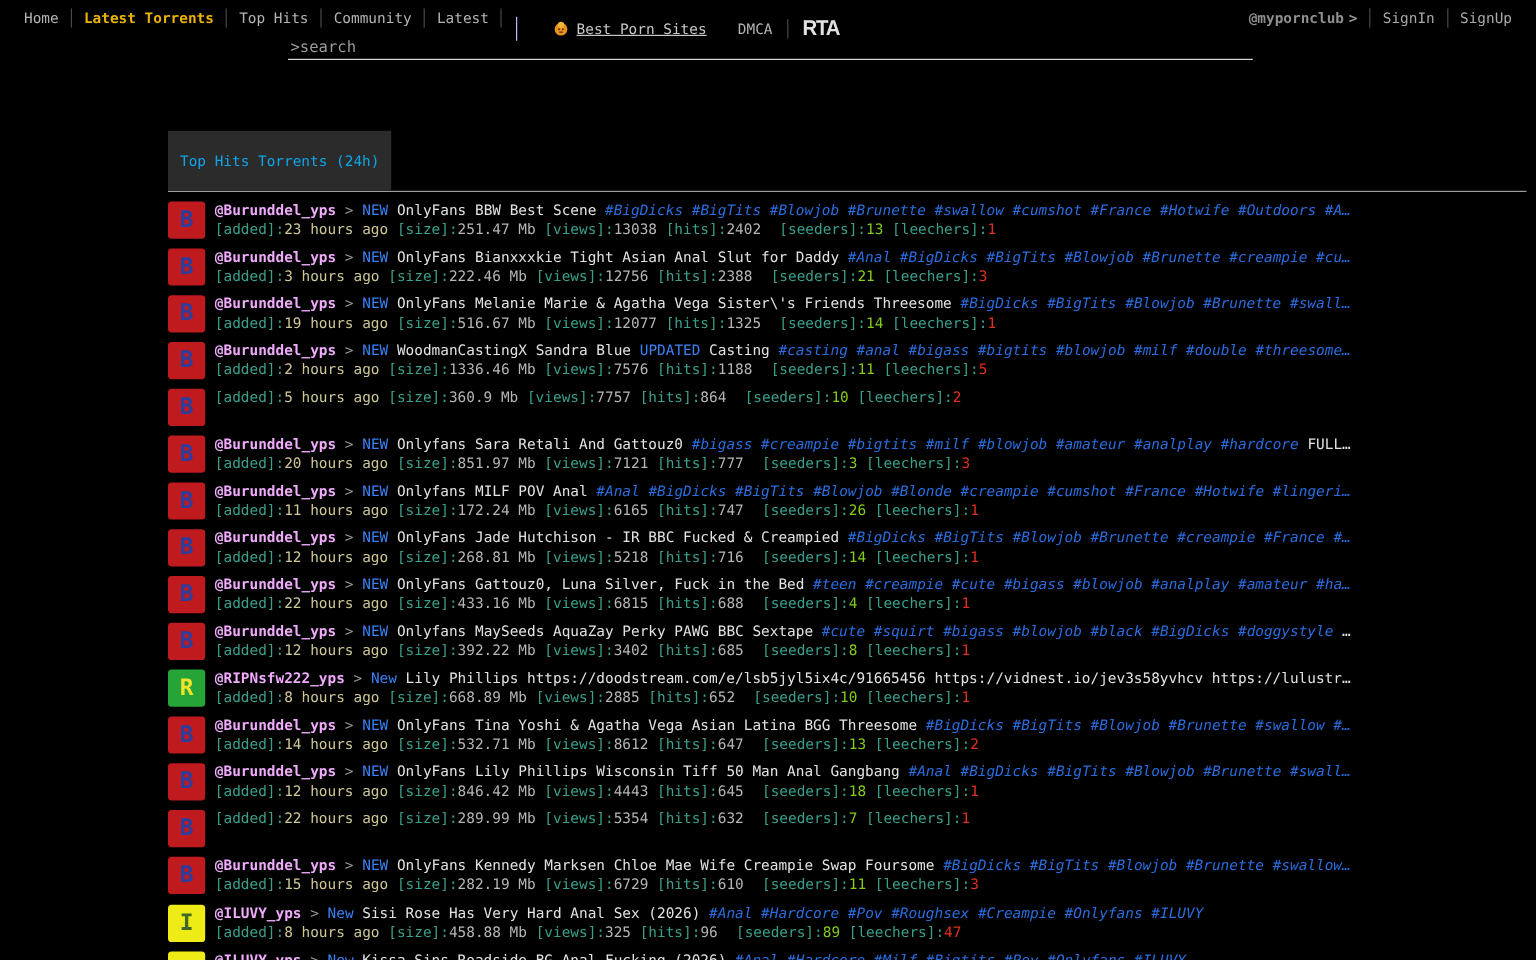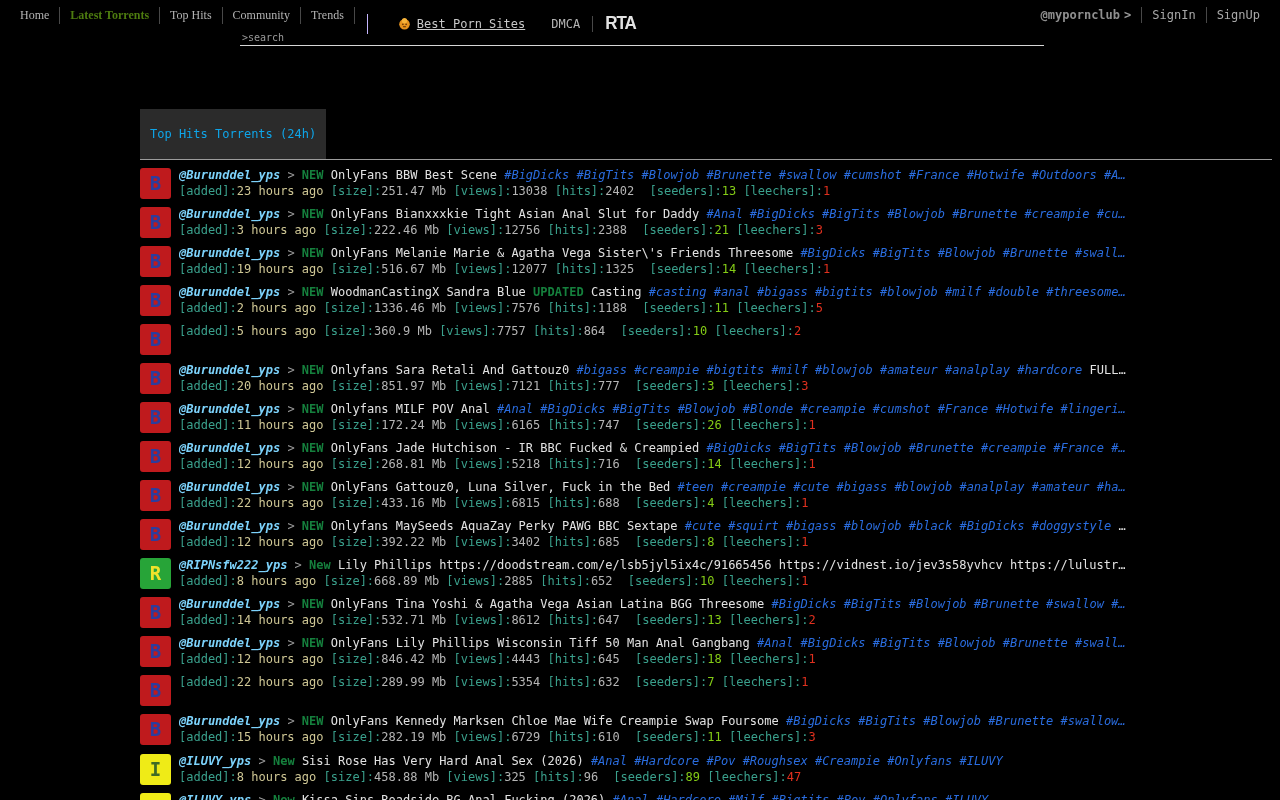--- a/index.html
+++ b/index.html
@@ -2,71 +2,71 @@
 <html><head>
 <meta charset="utf-8">
 <style>
   html,body{margin:0;padding:0}
   body{
     width:1280px;height:800px;overflow:hidden;background:#000;
     font-family:"DejaVu Sans Mono",monospace;font-size:12px;color:#b5b5b5;
   }
   
   .topbar{height:30px;display:flex;align-items:center;padding:0 10px;background:#000;}
-  .nav-left{display:flex;align-items:flex-end;font-family:Liberation Serif, serif;}
+  .nav-left{display:flex;align-items:flex-end;}
   .nav-item{padding:1px 10px;border-right:1px solid #484848;color:#b4b4b4;cursor:pointer;white-space:nowrap;}
-  .nav-item.active{color:#4d7c0f;font-weight:bold;}
+  .nav-item.active{color:#eab308;font-weight:bold;}
   .nav-promo{display:flex;align-items:center;margin-left:12px;border-left:1px solid #c4b5fd;padding-left:30px;margin-top:17px;}
   .promo-icon{display:inline-flex;margin-right:6px;}
   .promo-link{color:#c8c8c8;text-decoration:underline;cursor:pointer;}
   .dmca{margin-left:26px;color:#b4b4b4;cursor:pointer;}
   .vsep{width:1px;height:16px;background:#484848;margin:0 12px;}
   .rta{font-family:"Liberation Sans",sans-serif;font-weight:900;font-size:17px;color:#e2e2e2;letter-spacing:-1px;transform:scaleY(1.05);text-align:center;}
   .nav-right{margin-left:auto;display:flex;align-items:center;}
   .account{color:#8f8f8f;font-weight:bold;padding-right:10px;cursor:pointer;white-space:nowrap;}
   .account .chev{font-weight:bold;color:#9a9a9a;padding-left:4px;}
   .signin,.signup{padding:1px 10px;border-left:1px solid #484848;color:#a8a8a8;cursor:pointer;}
   
   .search-row{padding-left:240px;height:24px;}
   .search-input{width:800px;background:transparent;border:none;border-bottom:1px solid #d6d6d6;
-    color:#b0b0b0;font-family:"DejaVu Sans Mono",monospace;font-size:10px;padding:2px 2px;outline:none;}
+    color:#b0b0b0;font-family:"DejaVu Sans Mono",monospace;font-size:13px;padding:2px 2px;outline:none;}
   .search-input::placeholder{color:#9a9a9a;}
   
   #content{margin:55px 8px 0 140px;}
   .section{margin:0;}
   .section + .section{margin-top:9px;}
   .section-head{border-bottom:1px solid #9c9c9c;margin-bottom:8px;line-height:18px;}
   .section-chip{display:inline-block;background:#2b2b2b;color:#0ea5e9;padding:16px 10px;font-weight:normal;}
   .row{display:flex;gap:8px;margin-bottom:8px;height:31px;}
   .avatar{width:31px;height:31px;border-radius:3px;font-size:19px;font-weight:bold;
     text-align:center;line-height:31px;flex:0 0 31px;cursor:pointer;}
   .row-text{flex:1;min-width:0;}
   .line1,.line2{white-space:nowrap;overflow:hidden;line-height:15.5px;height:15.5px;}
-  .user{color:#7dd3fc;font-weight:bold;cursor:pointer;font-style:italic;}
+  .user{color:#f0abfc;font-weight:bold;cursor:pointer;}
   .arrow{color:#9a9a9a;}
-  .badge{color:#15803d;font-weight:bold;}
+  .badge{color:#3b82f6;font-weight:normal;}
   .title{color:#e2e2e2;cursor:pointer;}
   .tag{color:#2a6de0;font-style:italic;cursor:pointer;}
   .lbl{color:#3aa08c;}
   .lbl-seeders{margin-left:8px;}
   .val-time{color:#cfc795;}
   .val-gray{color:#b5b5b5;}
   .val-green{color:#84cc16;}
   .val-red{color:#e0301e;}
 </style>
 </head>
 <body>
 
 <header class="topbar">
   <nav class="nav-left">
       <span class="nav-item">Home</span>
       <span class="nav-item active">Latest Torrents</span>
       <span class="nav-item">Top Hits</span>
       <span class="nav-item">Community</span>
-      <span class="nav-item">Trends</span>
+      <span class="nav-item">Latest</span>
     </nav>
   <div class="nav-promo">
     <span class="promo-icon">
       <svg viewBox="0 0 16 16" width="13" height="13" aria-hidden="true">
         <circle cx="8" cy="9" r="6.5" fill="#e8931d"></circle>
         <circle cx="8" cy="4.5" r="3.2" fill="#f6b33a"></circle>
         <circle cx="6" cy="9" r="1" fill="#5a2d05"></circle>
         <circle cx="10" cy="9" r="1" fill="#5a2d05"></circle>
         <rect x="6" y="11.5" width="4" height="1.2" rx="0.6" fill="#5a2d05"></rect>
       </svg>

